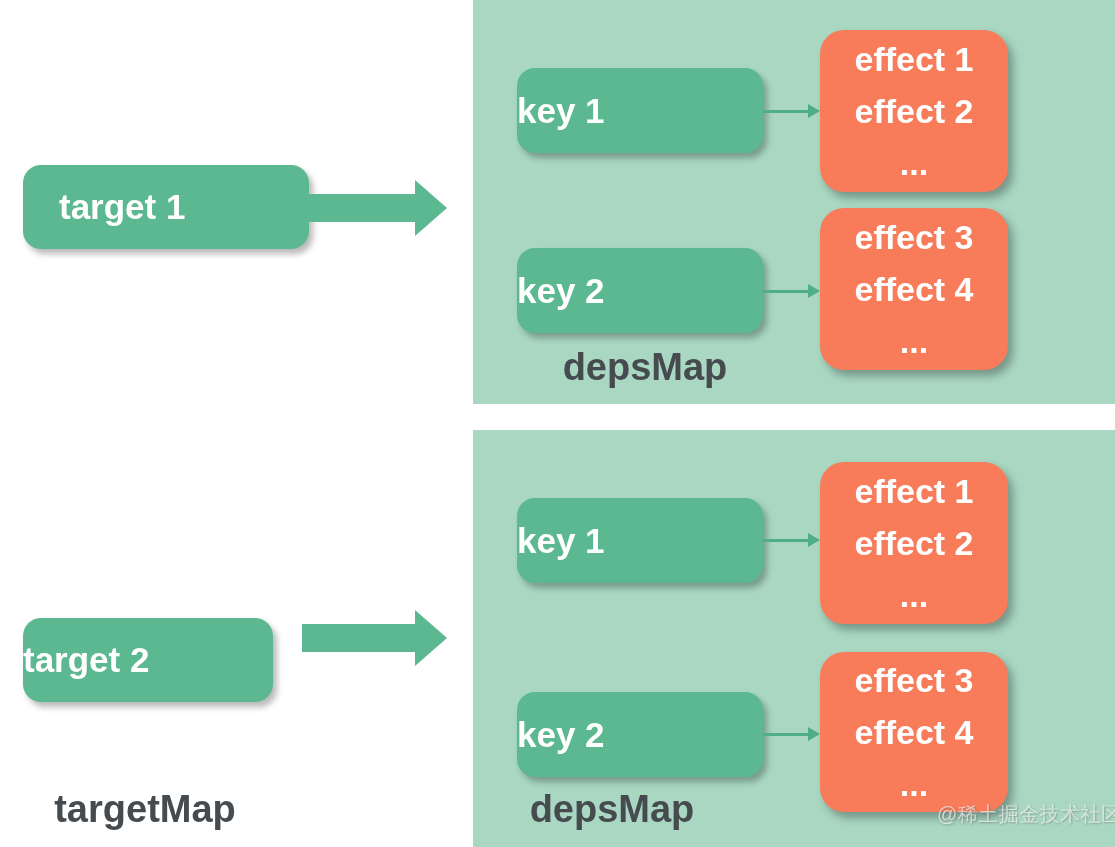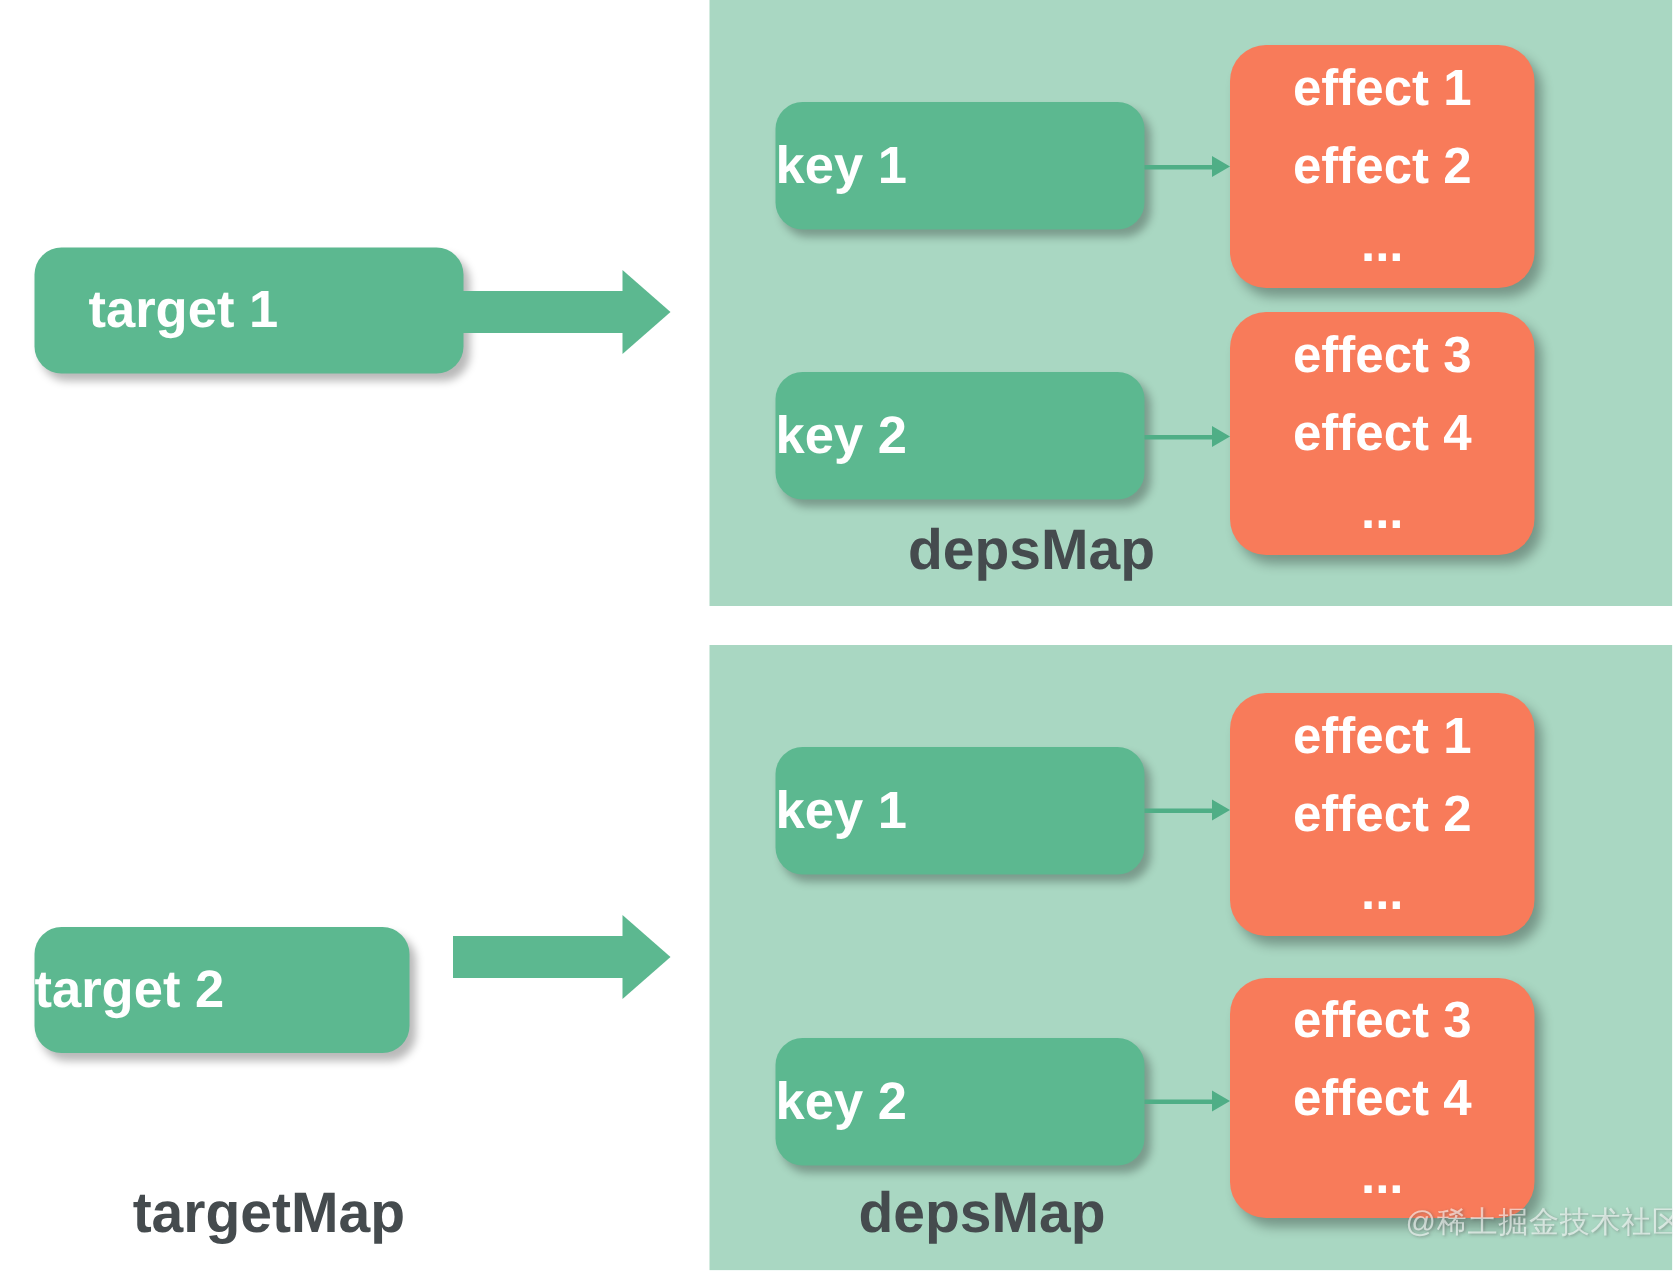--- a/index.html
+++ b/index.html
@@ -42,21 +42,21 @@
 
   .key-box { left: 44px; width: 246px; height: 85px; }
   .k1a { top: 68px; }
   .k2a { top: 248px; }
   .k1b { top: 68px; }
   .k2b { top: 262px; }
 
   .effect-box {
     position: absolute;
     left: 347px;
-    width: 203px;
+    width: 188px;
     height: 162px;
     background: #f87b5a;
     border-radius: 24px;
     color: #ffffff;
     font-size: 34px;
     font-weight: bold;
     box-shadow: 5px 6px 8px rgba(0,0,0,0.3);
     display: flex;
     flex-direction: column;
     align-items: center;
@@ -96,21 +96,21 @@
     border-left: 12px solid #4fae86;
   }
   .sa1a { top: 103px; }
   .sa2a { top: 283px; }
   .sa1b { top: 102px; }
   .sa2b { top: 296px; }
 
   .map-label {
     position: absolute;
     width: 250px;
-    text-align: right;
+    text-align: center;
     color: #454b4e;
     font-size: 38px;
     font-weight: 600;
   }
   .deps-label-1 { left: 47px;  top: 346px; }
   .deps-label-2 { left: 14px;  top: 358px; }
   .targetmap-label { left: 20px; top: 788px; }
 
   .watermark {
     position: absolute;

